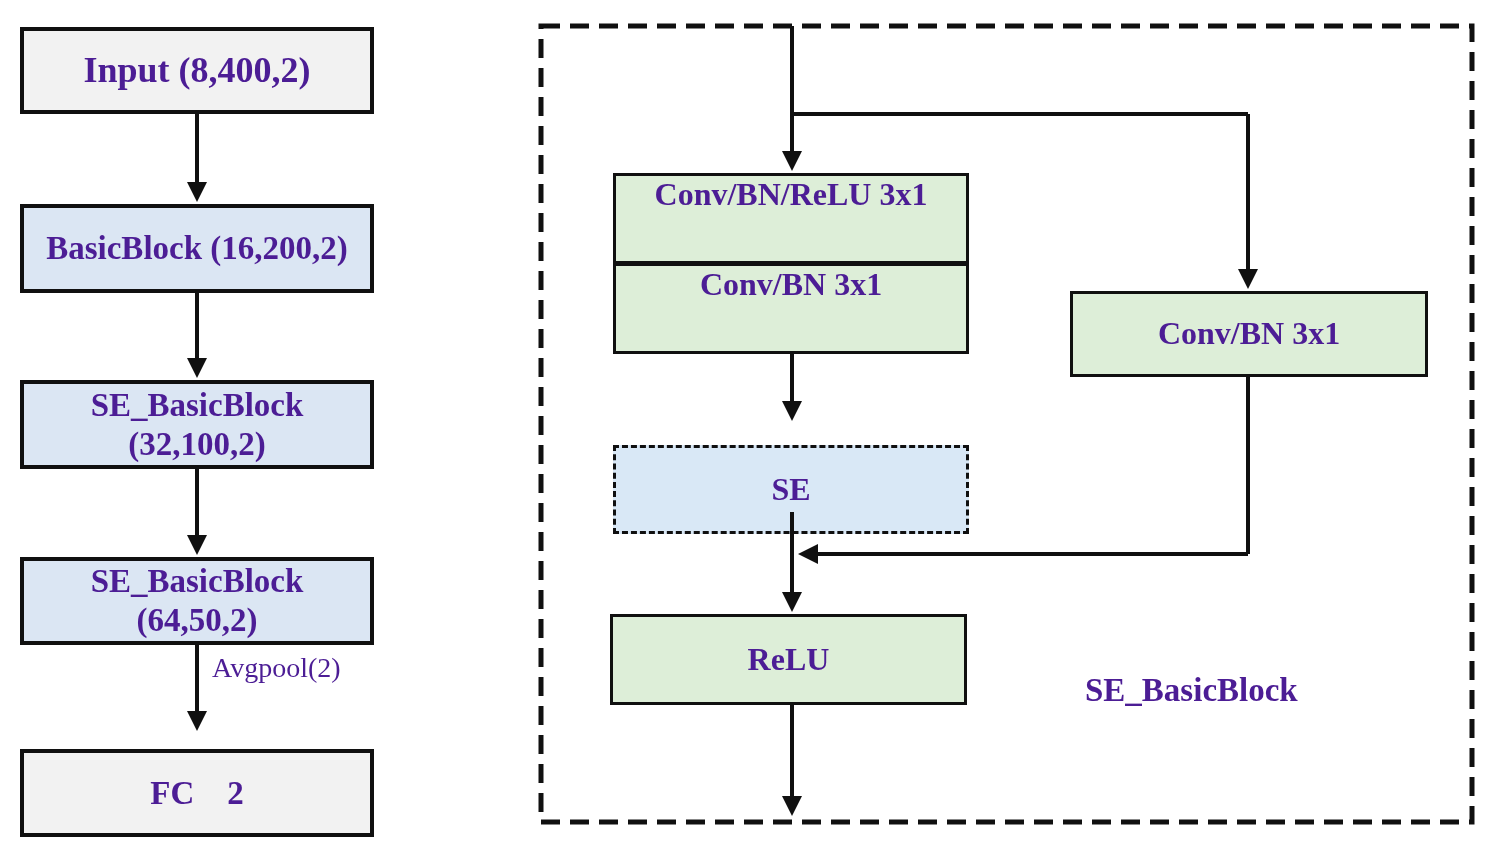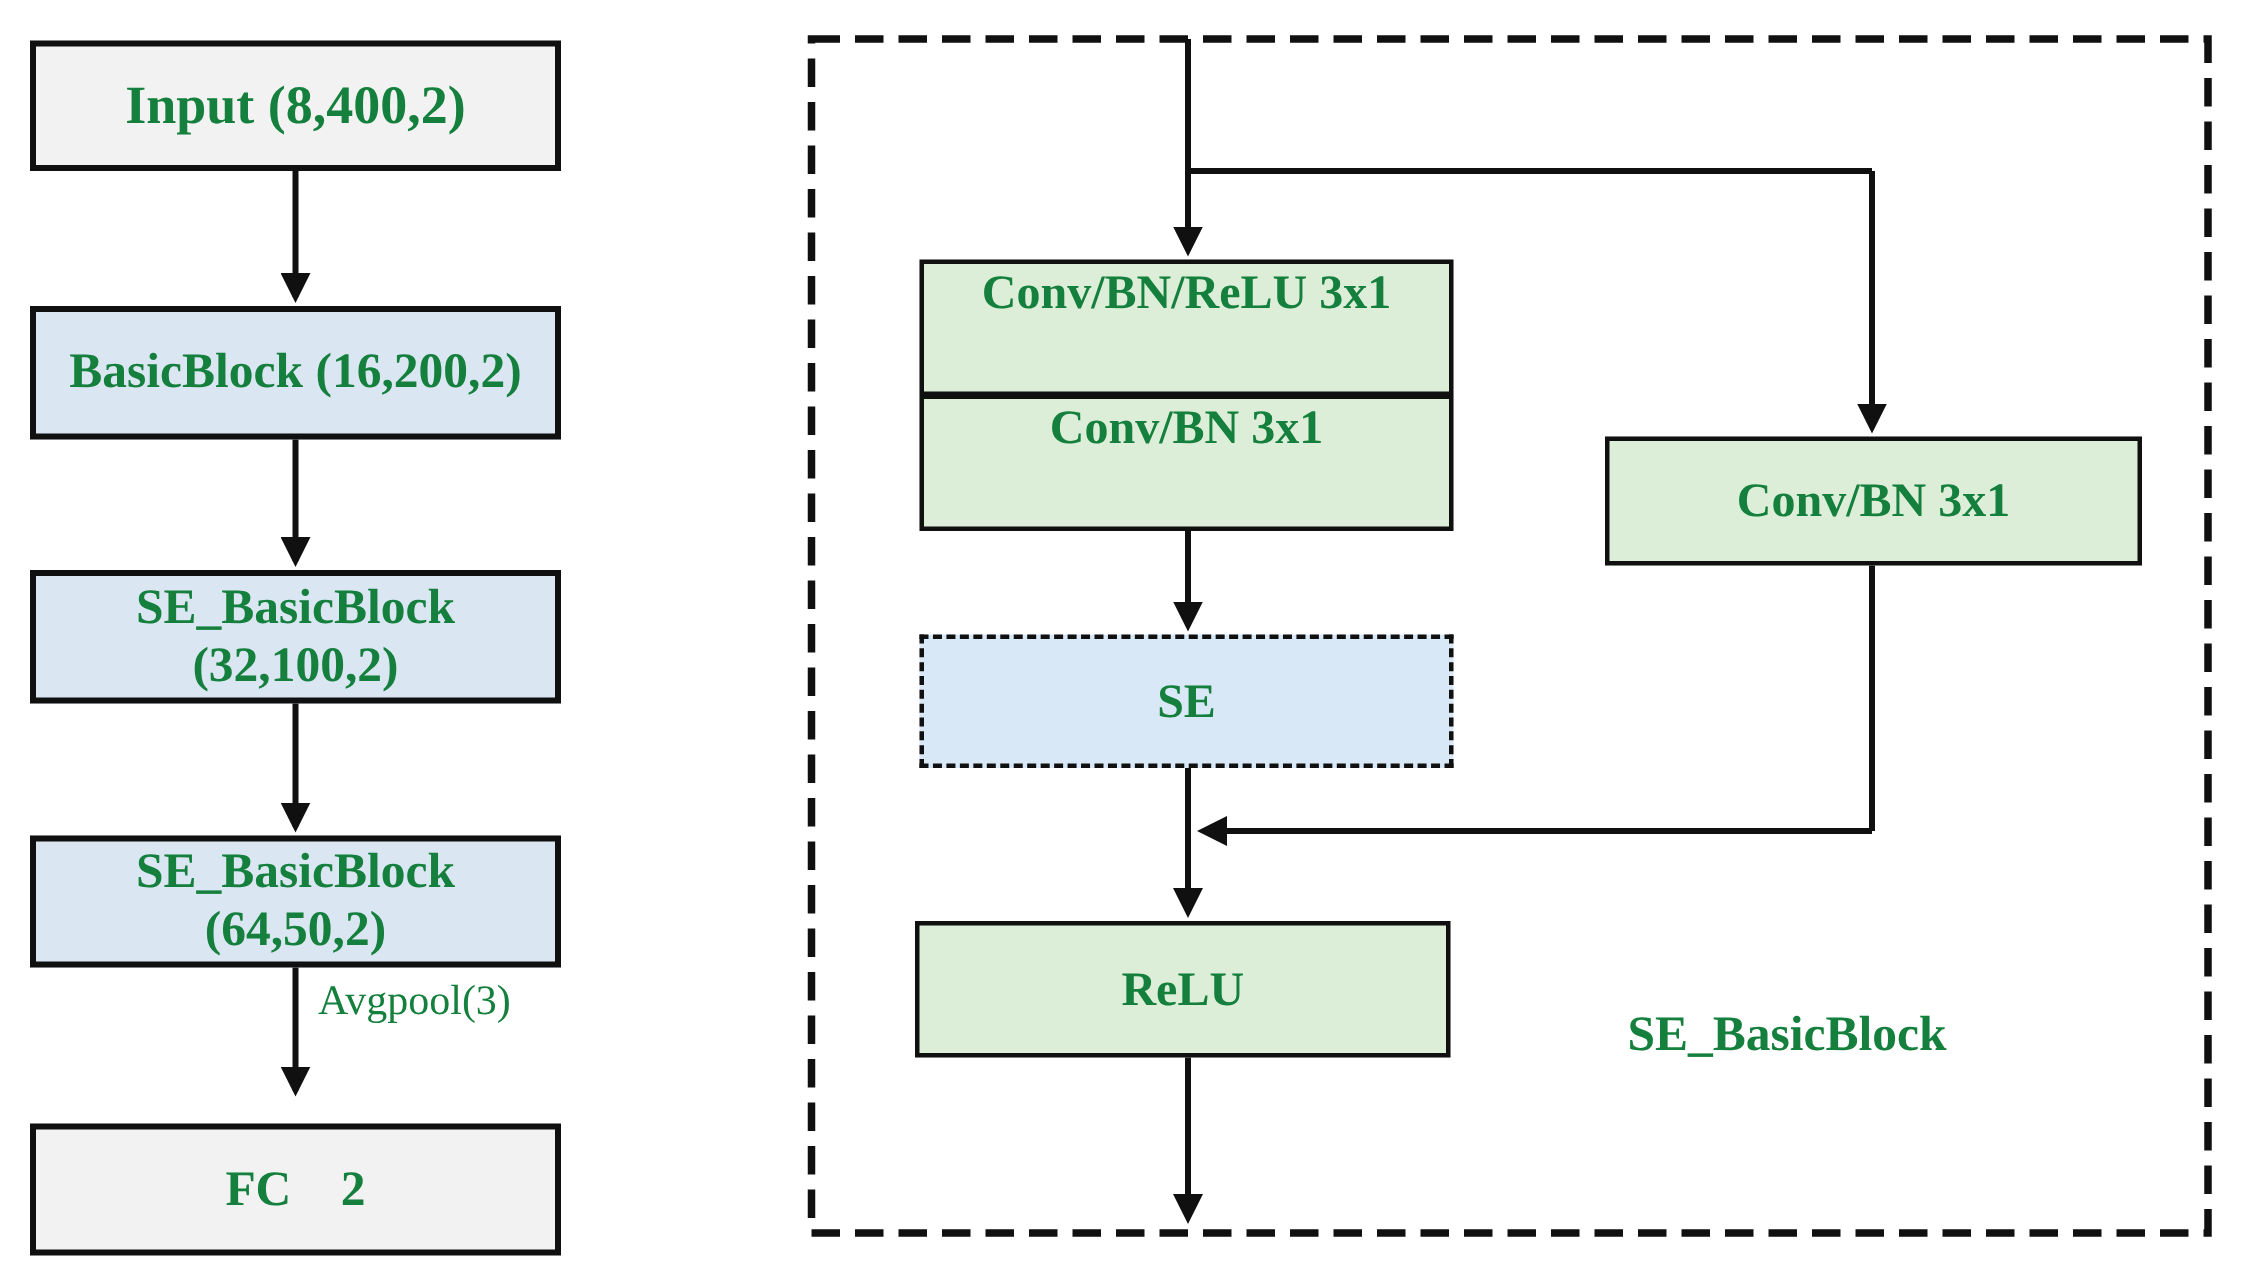--- a/index.html
+++ b/index.html
@@ -1,18 +1,18 @@
 <!DOCTYPE html>
 <html><head>
 <meta charset="utf-8">
 <style>
   html,body{margin:0;padding:0;background:#ffffff;}
   .canvas{
     position:relative;width:1498px;height:852px;background:#ffffff;overflow:hidden;
-    font-family:"Liberation Serif","DejaVu Serif",serif;color:#15803d;
+    font-family:"Liberation Serif","DejaVu Serif",serif;color:#4c1d95;
   }
   .box{
     position:absolute;box-sizing:border-box;
     display:flex;align-items:center;justify-content:center;text-align:center;
     font-weight:bold;line-height:1.18;z-index:2;
   }
   .b4{border:4px solid #101010;}
   .b3{border:3px solid #101010;}
   .gray{background:#f2f2f2;}
   .blue{background:#dbe6f3;}
@@ -54,36 +54,36 @@
 
   <div class="box b4 blue fs33 two-line" style="left:20px;top:557px;width:354px;height:88px;">
     <span>SE_BasicBlock</span>
     <span>(64,50,2)</span>
   </div>
 
   <div class="box b4 gray fs33" style="left:20px;top:733px;width:354px;height:88px;margin-top:16px;">
     <span class="pre">FC    2</span>
   </div>
 
-  <div class="edge-label" style="left:212px;top:652px;">Avgpool(3)</div>
+  <div class="edge-label" style="left:212px;top:652px;">Avgpool(2)</div>
 
   <div class="box b3 green stack" style="left:613px;top:173px;width:356px;height:181px;">
     <div class="cell">
       <span>Conv/BN/ReLU 3x1</span>
     </div>
     <div class="cell">
       <span>Conv/BN 3x1</span>
     </div>
   </div>
 
   <div class="box b3 green fs32" style="left:1070px;top:291px;width:358px;height:86px;">
     <span>Conv/BN 3x1</span>
   </div>
 
-  <div class="box sefill fs32" style="left:613px;top:423px;width:356px;height:89px;">
+  <div class="box sefill fs32" style="left:613px;top:445px;width:356px;height:89px;">
     <span>SE</span>
   </div>
 
   <div class="box b3 green fs32" style="left:610px;top:614px;width:357px;height:91px;">
     <span>ReLU</span>
   </div>
 
   <div class="caption" style="left:1085px;top:672px;">SE_BasicBlock</div>
 
   <svg class="overlay" width="1498" height="852" viewBox="0 0 1498 852">

